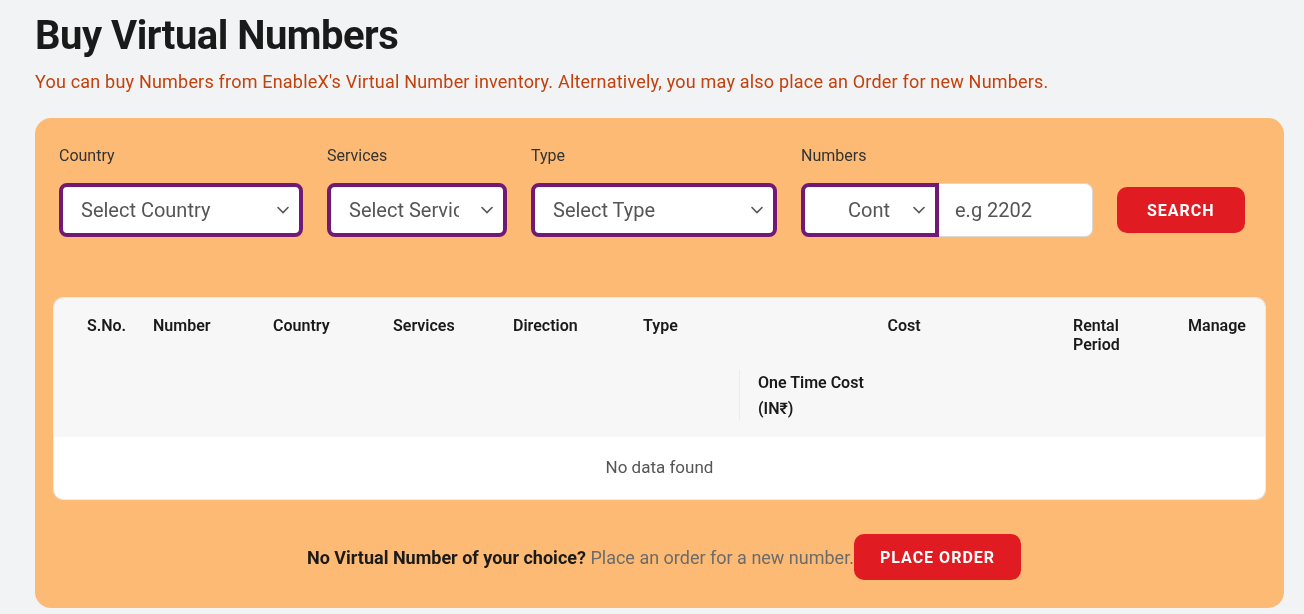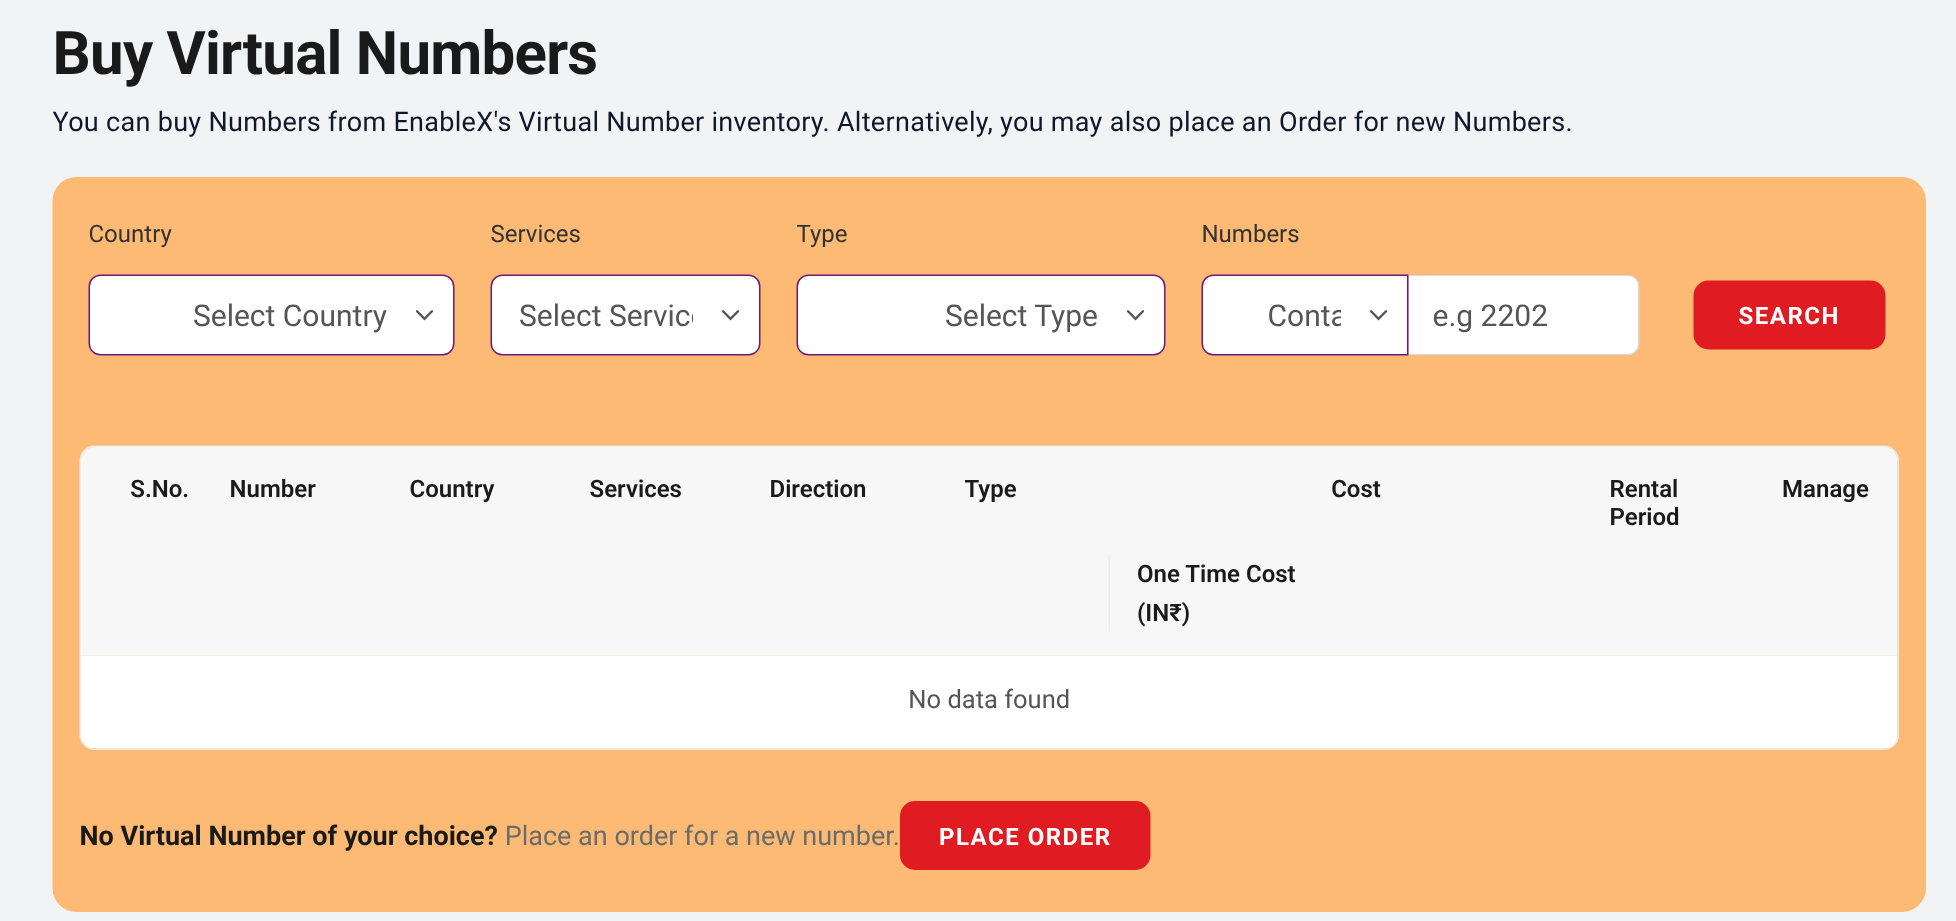--- a/index.html
+++ b/index.html
@@ -16,21 +16,21 @@
     }
     .page-title {
       font-size: 40px;
       font-weight: 700;
       color: #1a1a1a;
       letter-spacing: -0.5px;
       margin: 12px 0 12px 35px;
     }
     .page-subtitle {
       font-size: 18px;
-      color: #0f172a;
+      color: #c2410c;
       margin: 0 0 26px 35px;
       letter-spacing: 0.2px;
     }
     .card {
       background: #fdba74;
       border-radius: 16px;
       margin: 0 20px 20px 35px;
       padding: 28px 0 28px 0;
     }
     .filters {
@@ -52,29 +52,28 @@
     }
     .select-wrap {
       position: relative;
       display: inline-block;
     }
     select {
       appearance: none;
       -webkit-appearance: none;
       -moz-appearance: none;
       background: #fff;
-      border: 1px solid #701a75;
+      border: 4px solid #701a75;
       border-radius: 8px;
       height: 54px;
       font-size: 20px;
       color: #555555;
       padding: 0 44px 0 18px;
       cursor: pointer;
       font-family: inherit;
-      text-align: right;
     }
     .chevron {
       position: absolute;
       right: 14px;
       top: 50%;
       transform: translateY(-50%);
       pointer-events: none;
       width: 12px;
       height: 12px;
       color: #555;
@@ -107,21 +106,20 @@
       border: none;
       border-radius: 10px;
       height: 46px;
       padding: 0 30px;
       font-size: 16px;
       font-weight: 700;
       letter-spacing: 1px;
       cursor: pointer;
       font-family: inherit;
       margin-bottom: 4px;
-      margin-left: 12px;
     }
     .table-wrap {
       border: 1px solid #ececec;
       border-radius: 10px;
       margin: 0 18px;
       overflow: hidden;
     }
     .thead {
       background: #f7f7f7;
       display: flex;
@@ -169,21 +167,21 @@
     .no-data {
       text-align: center;
       padding: 20px 0 22px 0;
       font-size: 17px;
       color: #555;
       background: #fff;
     }
     .footer-row {
       display: flex;
       align-items: center;
-      justify-content: flex-start;
+      justify-content: center;
       margin: 34px 9px 0 18px;
     }
     .footer-text {
       font-size: 18px;
       color: #6b6b6b;
     }
     .footer-text b {
       color: #1a1a1a;
       font-weight: 700;
     }

